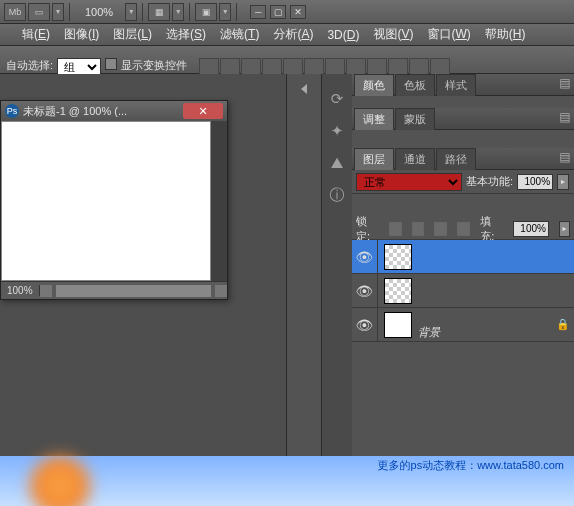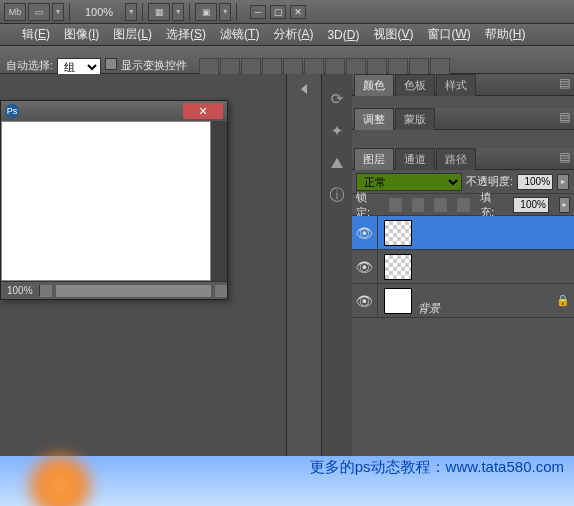--- a/index.html
+++ b/index.html
@@ -49,40 +49,40 @@
 .panel-tabs { height: 22px; background: linear-gradient(#5a5a5a,#484848); display: flex; align-items: flex-start; border-bottom: 1px solid #2a2a2a; padding-left: 2px; }
 .ptab { padding: 3px 8px; color: #c0c0c0; font-size: 11px; border: 1px solid #333; background: #484848; margin-right: 1px; }
 .ptab.active { background: #6b6b6b; color: #e8e8e8; }
 .panel-body { background: #535353; }
 .panel-body.short { height: 12px; }
 .panel-body.adj { height: 18px; }
 .pmenu { margin-left: auto; width: 18px; height: 18px; display:flex;align-items:center;justify-content:center;color:#aaa;font-size:12px; }
 
 .layers { flex: 1; background: #535353; display: flex; flex-direction: column; }
 .layers-top { height: 24px; display: flex; align-items: center; padding: 0 4px; gap: 4px; border-bottom: 1px solid #3a3a3a; }
-.lsel { background: #4d7c0f; color: #000; border: 1px solid #333; height: 18px; width: 106px; font-size: 11px; padding: 0 3px; }
+.lsel { background: #b91c1c; color: #000; border: 1px solid #333; height: 18px; width: 106px; font-size: 11px; padding: 0 3px; }
 .linp { width: 36px; height: 16px; background: #ddd; color: #000; border: 1px solid #333; font-size: 10px; text-align: right; padding: 0 2px; }
 .lbtn { width: 12px; height: 16px; background: #888; border: 1px solid #333; font-size:8px;display:flex;align-items:center;justify-content:center; }
-.lock-row { height: 22px; display: flex; align-items: center; padding: 0 4px; gap: 10px; border-bottom: 1px solid #3a3a3a; font-size: 11px; }
+.lock-row { height: 22px; display: flex; align-items: center; padding: 0 4px; gap: 10px; border-bottom: 1px solid #3a3a3a; font-size: 11px; margin-top: 24px; }
 .lock-ico { width: 14px; height: 14px; border: 1px solid #666; background: #6a6a6a; }
 .layer-list { flex: 1; background: #535353; }
 .layer { height: 34px; display: flex; align-items: center; border-bottom: 1px solid #3a3a3a; }
 .layer.sel { background: #3b7dd8; color: #fff; }
 .eye { width: 26px; height: 34px; display: flex; align-items: center; justify-content: center; color: #ddd; border-right: 1px solid #3a3a3a; font-size: 14px; }
 .thumb { width: 28px; height: 26px; background: #fff; border: 1px solid #000; margin: 0 6px; position: relative; }
 .thumb.checker { background-image: linear-gradient(45deg,#ccc 25%,transparent 25%,transparent 75%,#ccc 75%),linear-gradient(45deg,#ccc 25%,#fff 25%,#fff 75%,#ccc 75%); background-size: 8px 8px; background-position: 0 0,4px 4px; }
 .lname { flex: 1; font-size: 11px; }
 .lname.bg { font-style: italic; margin-top: 16px; }
 .lock { width: 18px; font-size: 11px; color: #ccc; }
 
 .layers-foot { height: 22px; background: #4a4a4a; border-top: 1px solid #2a2a2a; display: flex; align-items: center; justify-content: flex-end; gap: 6px; padding: 0 6px; }
 .lf-ico { width: 16px; height: 14px; color: #bbb; font-size: 11px; display:flex;align-items:center;justify-content:center;}
 
 .bottom-strip { position: absolute; bottom: 0; left: 0; right: 0; height: 50px; background: linear-gradient(#82b4ff,#c6e0ff); }
-.bottom-text { position: absolute; right: 10px; top: 2px; font-size: 15px; color: #0045b3; }
+.bottom-text { position: absolute; right: 10px; top: 2px; font-size: 11px; color: #0045b3; }
 .blur-blob { position: absolute; left: 30px; bottom: -10px; width: 60px; height: 60px; background: radial-gradient(#f9a648,#f07020); filter: blur(8px); border-radius: 50%; }
 </style>
 </head>
 <body>
 
 <div class="toolbar1">
   <div class="tb-box">Mb</div>
   <div class="tb-box">▭</div>
   <div class="tb-dd">
       <span class="chev">▾</span>
@@ -142,20 +142,21 @@
     <div class="opt-ico"></div>
     <div class="opt-ico"></div>
   </div>
 </div>
 
 <div class="workspace">
   <div class="doc-area">
     <div class="doc-win">
       <div class="doc-title">
         <div class="doc-ps">Ps</div>
+        <span>未标题-1 @ 100% (...</span>
         <div class="doc-close">✕</div>
       </div>
       <div class="canvas"></div>
       <div class="doc-status">
         <div class="pct">100%</div>
         <div class="sc"></div>
         <div class="sbar"></div>
         <div class="sc"></div>
       </div>
     </div>
@@ -188,21 +189,21 @@
     <div class="panel-body adj"></div>
     <div class="panel-tabs">
       <div class="ptab active">图层</div>
       <div class="ptab">通道</div>
       <div class="ptab">路径</div>
       <div class="pmenu">▤</div>
     </div>
     <div class="layers">
       <div class="layers-top">
         <select class="lsel"><option>正常</option></select>
-        <span class="opt-lbl">不透明度:</span>
+        <span class="opt-lbl">基本功能:</span>
         <input class="linp" value="100%" style="">
         <div class="lbtn">▸</div>
       </div>
       <div class="lock-row">
         <span>锁定:</span>
         <div class="lock-ico"></div>
         <div class="lock-ico"></div>
         <div class="lock-ico"></div>
         <div class="lock-ico"></div>
         <span style="margin-left:auto">填充:</span>

